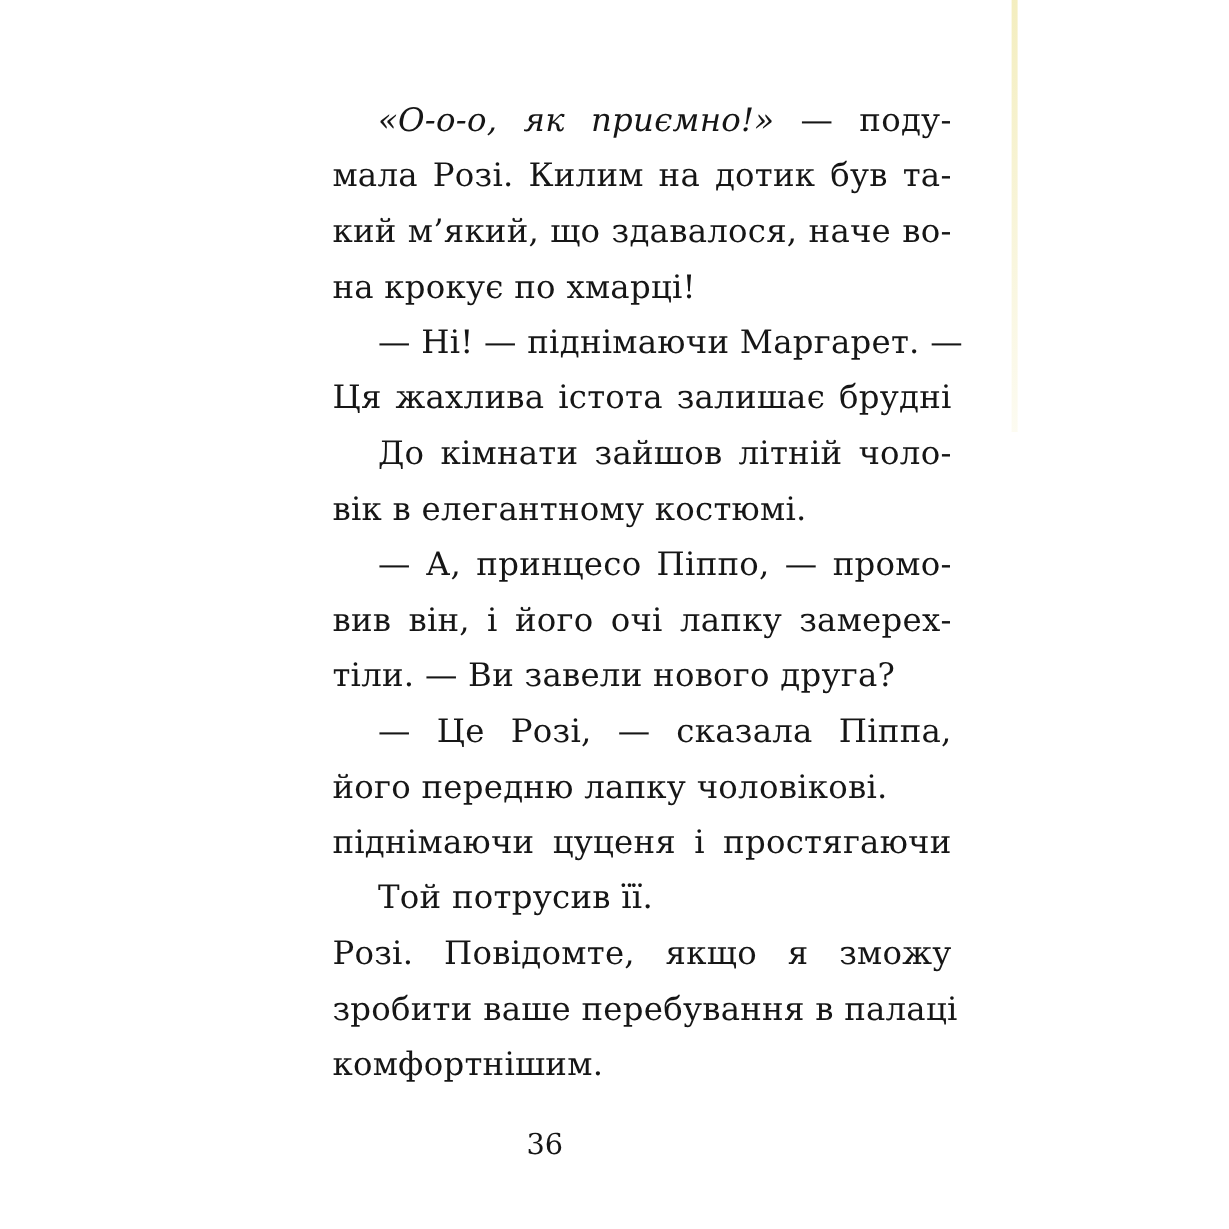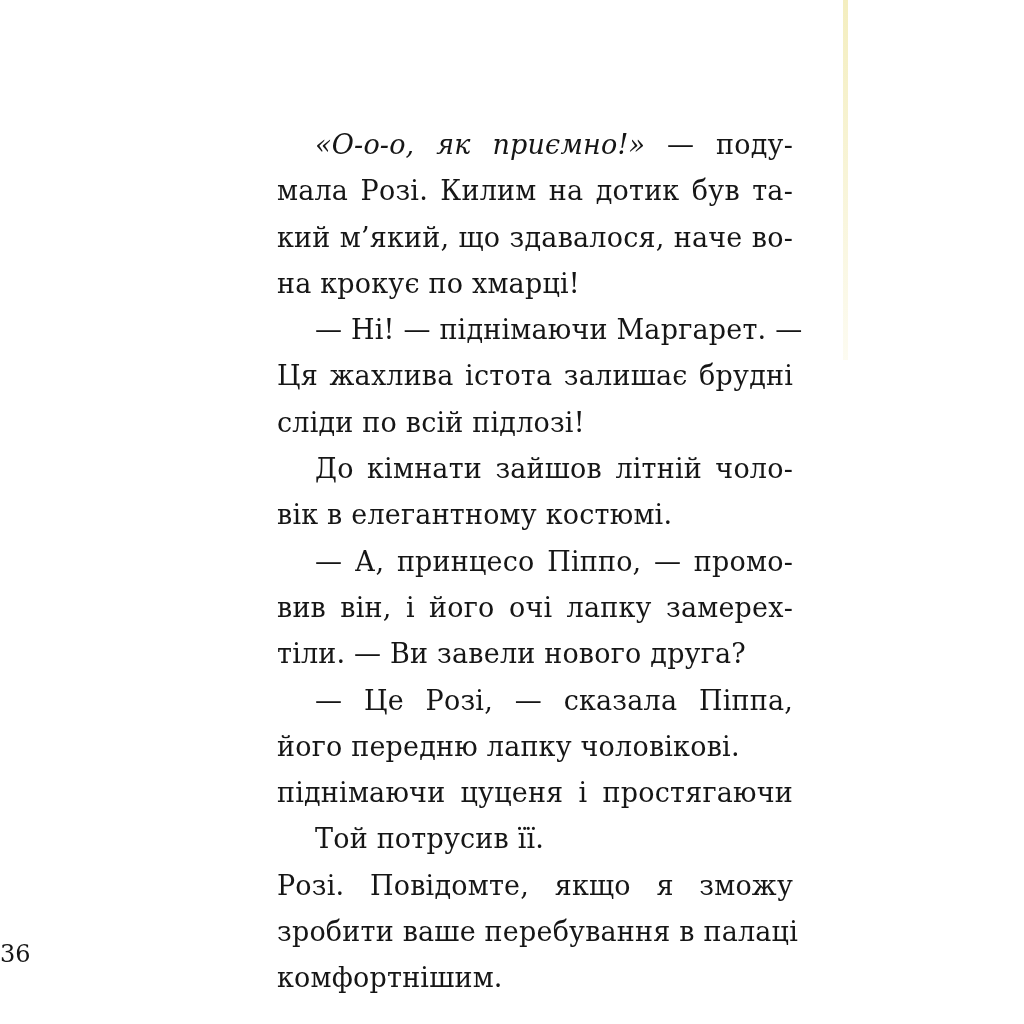--- a/index.html
+++ b/index.html
@@ -24,55 +24,54 @@
     .text-block {
       position: absolute;
       left: 277px;
       top: 78px;
       width: 516px;
       font-family: "DejaVu Serif", "Liberation Serif", serif;
       font-size: 27px;
       line-height: 46.3px;
       color: #161616;
       letter-spacing: 0.2px;
-      margin-top: 44px;
     }
     .line {
       display: block;
       white-space: nowrap;
       text-align: justify;
       text-align-last: justify;
       height: 46.3px;
     }
     .line.indent { padding-left: 38px; }
     .line.last { text-align-last: left; }
     .italic { font-style: italic; }
     .page-number {
       position: absolute;
       left: 0;
       width: 908px;
       top: 940px;
+      text-align: center;
       font-family: "DejaVu Serif", "Liberation Serif", serif;
       font-size: 24px;
       color: #161616;
     }
   </style>
 </head>
 <body>
 
 <div class="page-edge"></div>
 
 <div class="text-block">
   <span class="line indent"><span class="italic">«О-о-о, як приємно!»</span><span> — поду-</span></span>
   <span class="line">мала Розі. Килим на дотик був та-</span>
   <span class="line">кий м’який, що здавалося, наче во-</span>
   <span class="line last">на крокує по хмарці!</span>
   <span class="line indent">— Ні! — піднімаючи Маргарет. —</span>
   <span class="line">Ця жахлива істота залишає брудні</span>
-  <span class="line last">сліди по всій підлозі!</span>
   <span class="line indent">До кімнати зайшов літній чоло-</span>
   <span class="line last">вік в елегантному костюмі.</span>
   <span class="line indent">— А, принцесо Піппо, — промо-</span>
   <span class="line">вив він, і його очі лапку замерех-</span>
   <span class="line last">тіли. — Ви завели нового друга?</span>
   <span class="line indent">— Це Розі, — сказала Піппа,</span>
   <span class="line last">його передню лапку чоловікові.</span>
   <span class="line">піднімаючи цуценя і простягаючи</span>
   <span class="line indent last">Той потрусив її.</span>
   <span class="line">Розі. Повідомте, якщо я зможу</span>

